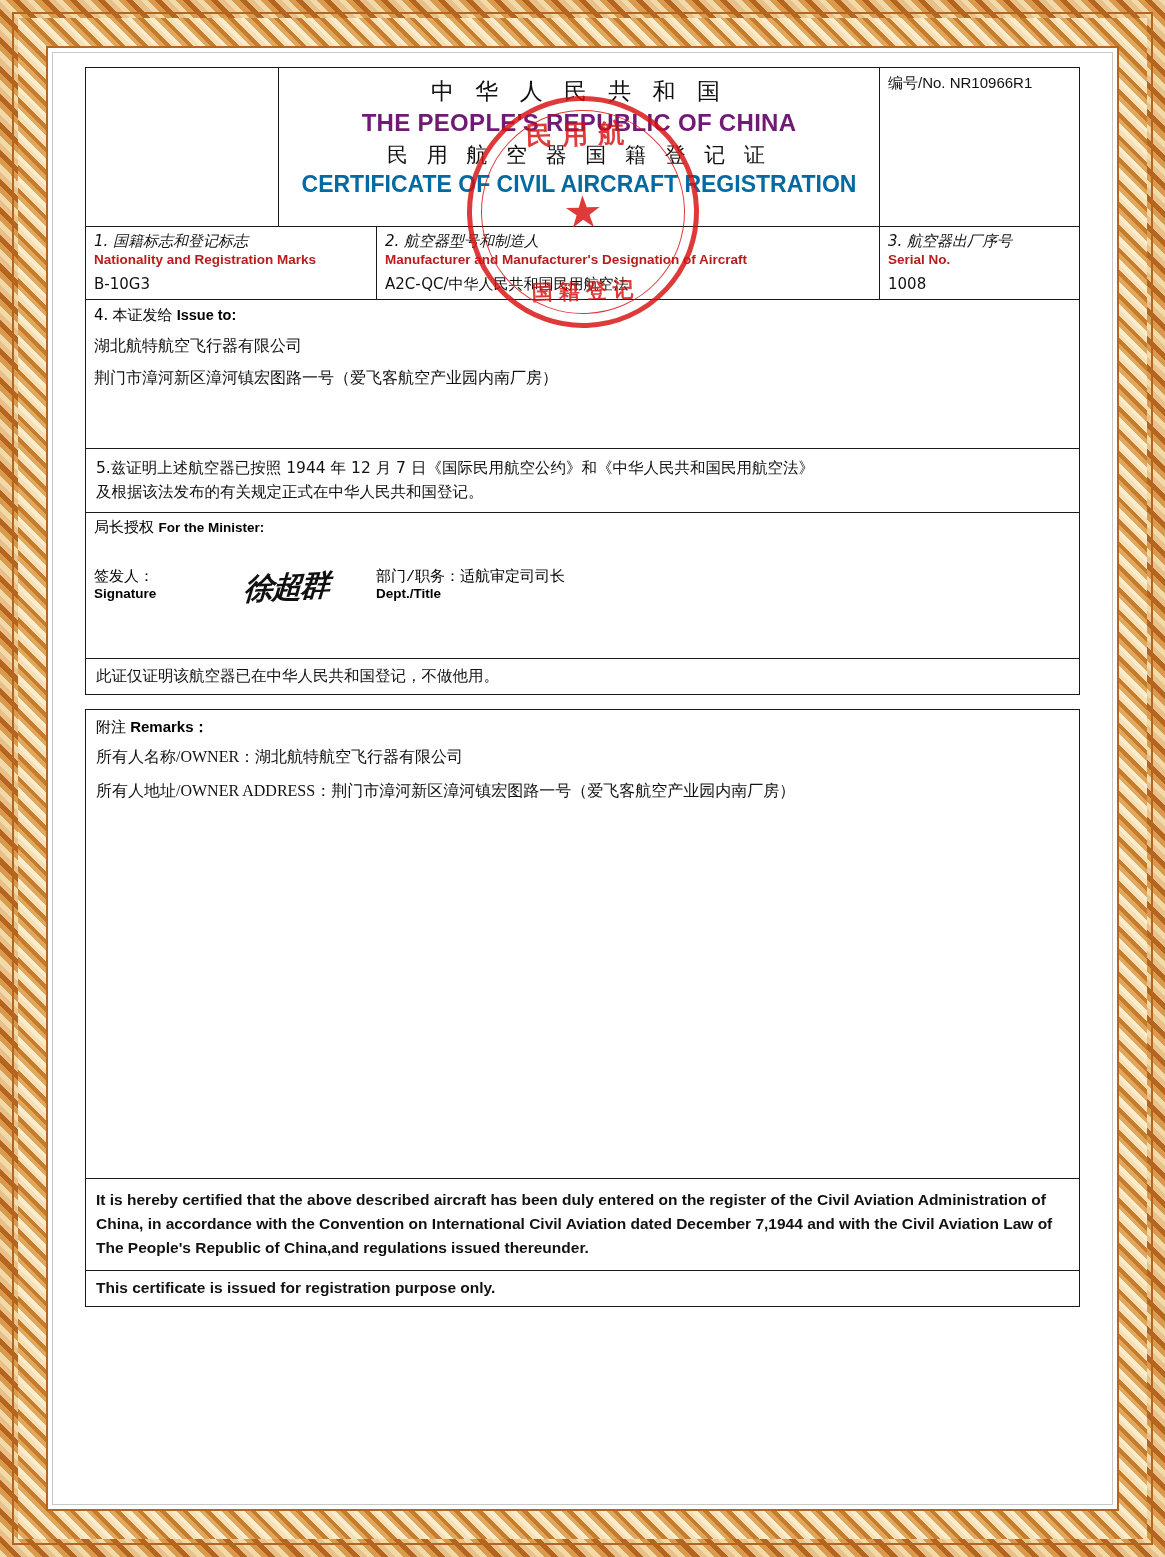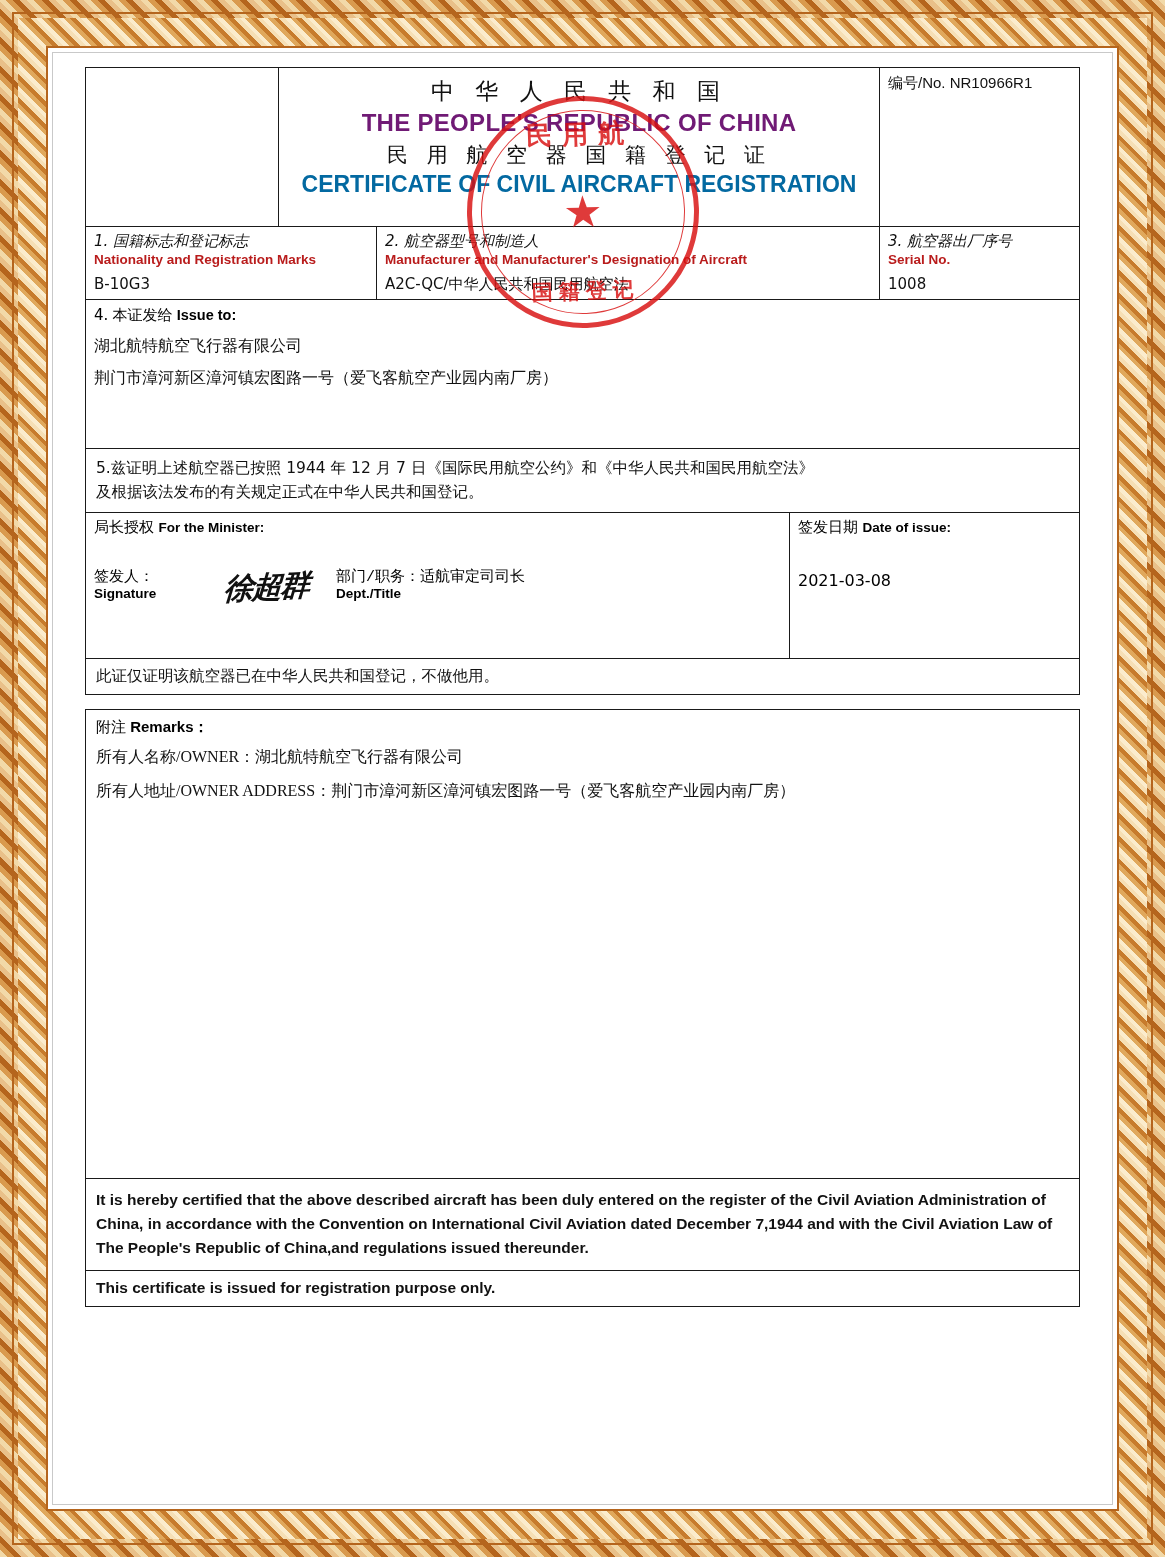--- a/index.html
+++ b/index.html
@@ -186,21 +186,21 @@
     line-height: 1.55;
     color: #111;
     padding: 7px 10px 8px 10px;
   }
 
   .sig-row { min-height: 146px; }
   .sig-left { flex: 1; position: relative; }
   .sig-right { width: 290px; }
   .sub-label-cn { font-family: Liberation Mono, monospace; font-size: 15px; }
   .sub-label-en { font-weight: bold; font-size: 13.5px; }
-  .sig-inline { display: flex; align-items: flex-start; gap: 0; margin-top: 30px; }
+  .sig-inline { display: flex; align-items: flex-start; gap: 20px; margin-top: 30px; }
   .sig-name-box { width: 130px; }
   .handwriting {
     font-family: "DejaVu Serif", serif;
     font-size: 30px;
     font-style: italic;
     font-weight: bold;
     color: #111;
     transform: skewX(-6deg) rotate(-3deg);
     letter-spacing: -2px;
     white-space: nowrap;
@@ -341,27 +341,20 @@
             </div>
             <div class="handwriting">徐超群</div>
             <div class="dept-box">
               <div class="sub-label-cn">
                 <span>部门/职务：</span><span>适航审定司司长</span>
               </div>
               <div class="sub-label-en">Dept./Title</div>
             </div>
           </div>
         </div>
-        <div class="cell bl sig-right">
-          <div>
-            <span class="sub-label-cn">签发日期</span>
-            <span class="sub-label-en">Date of issue:</span>
-          </div>
-          <div class="date-value">2021-03-08</div>
-        </div>
       </div>
 
       <div class="row bt">
         <div class="footnote" style="flex:1">此证仅证明该航空器已在中华人民共和国登记，不做他用。</div>
       </div>
 
       <div class="seal">
         <div class="seal-inner"></div>
         <div class="seal-text-top">民用航</div>
         <div class="seal-star">★</div>

